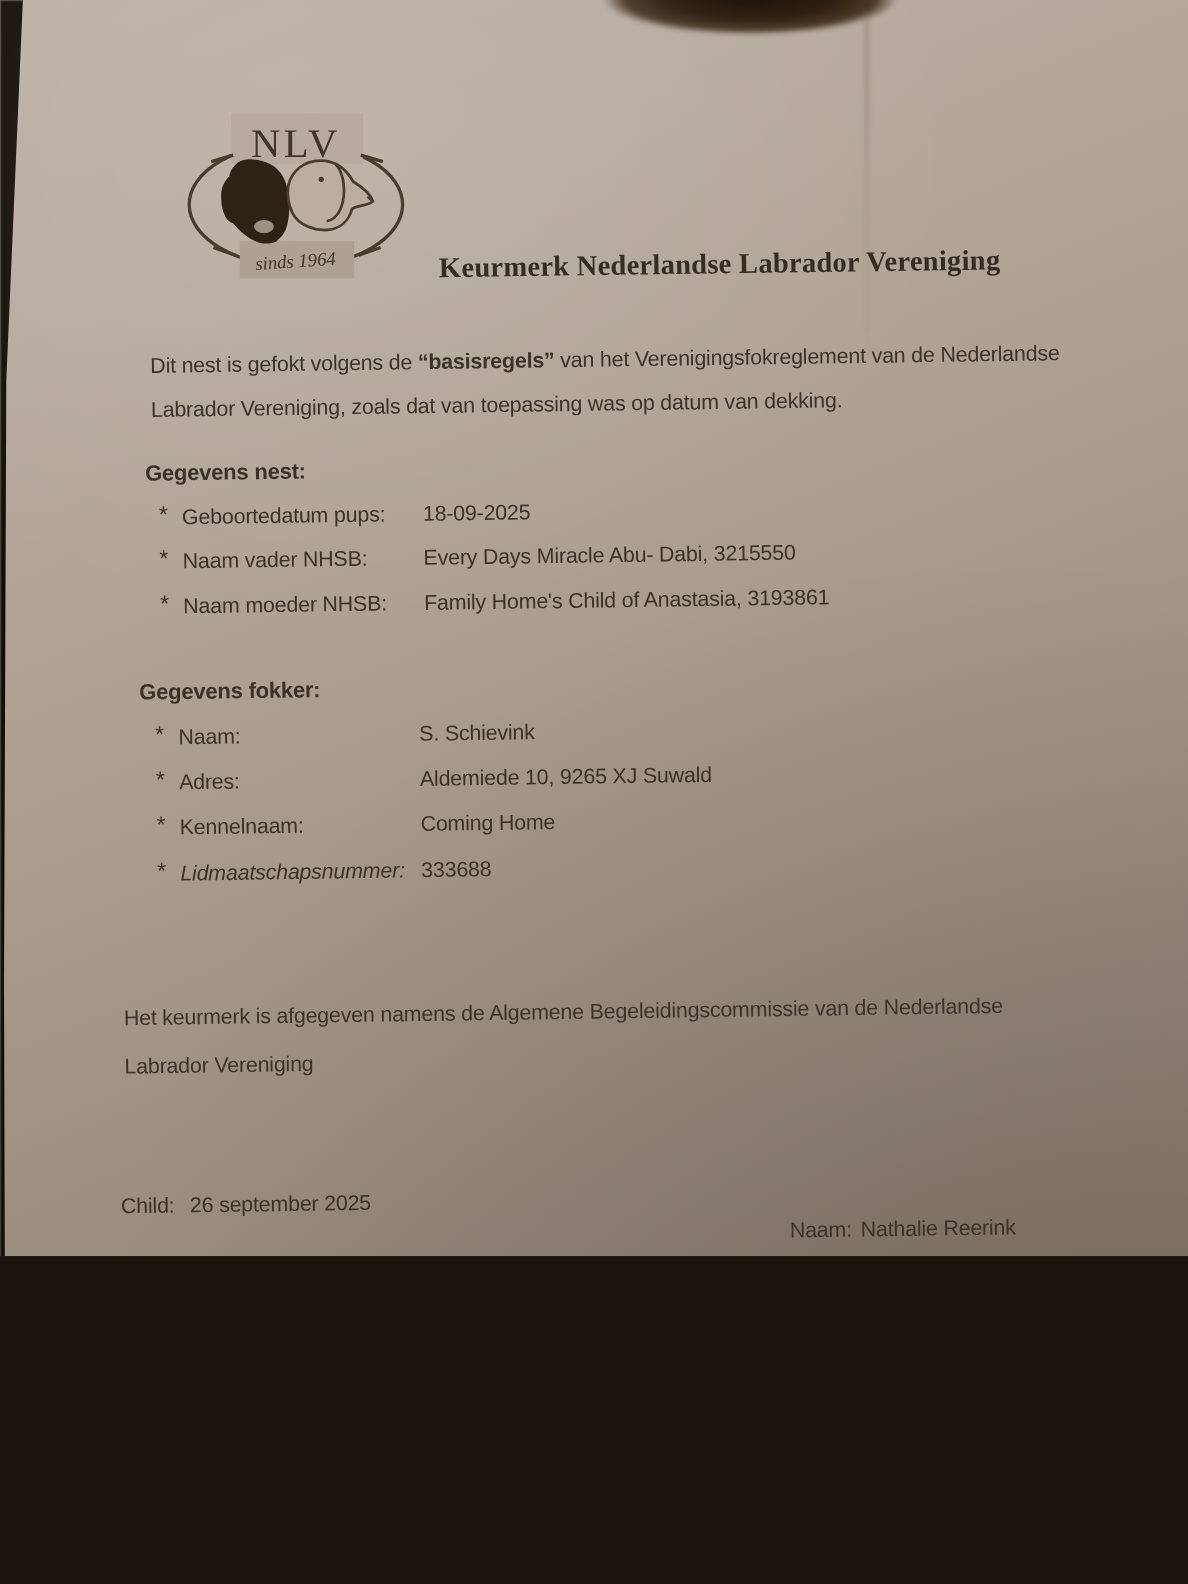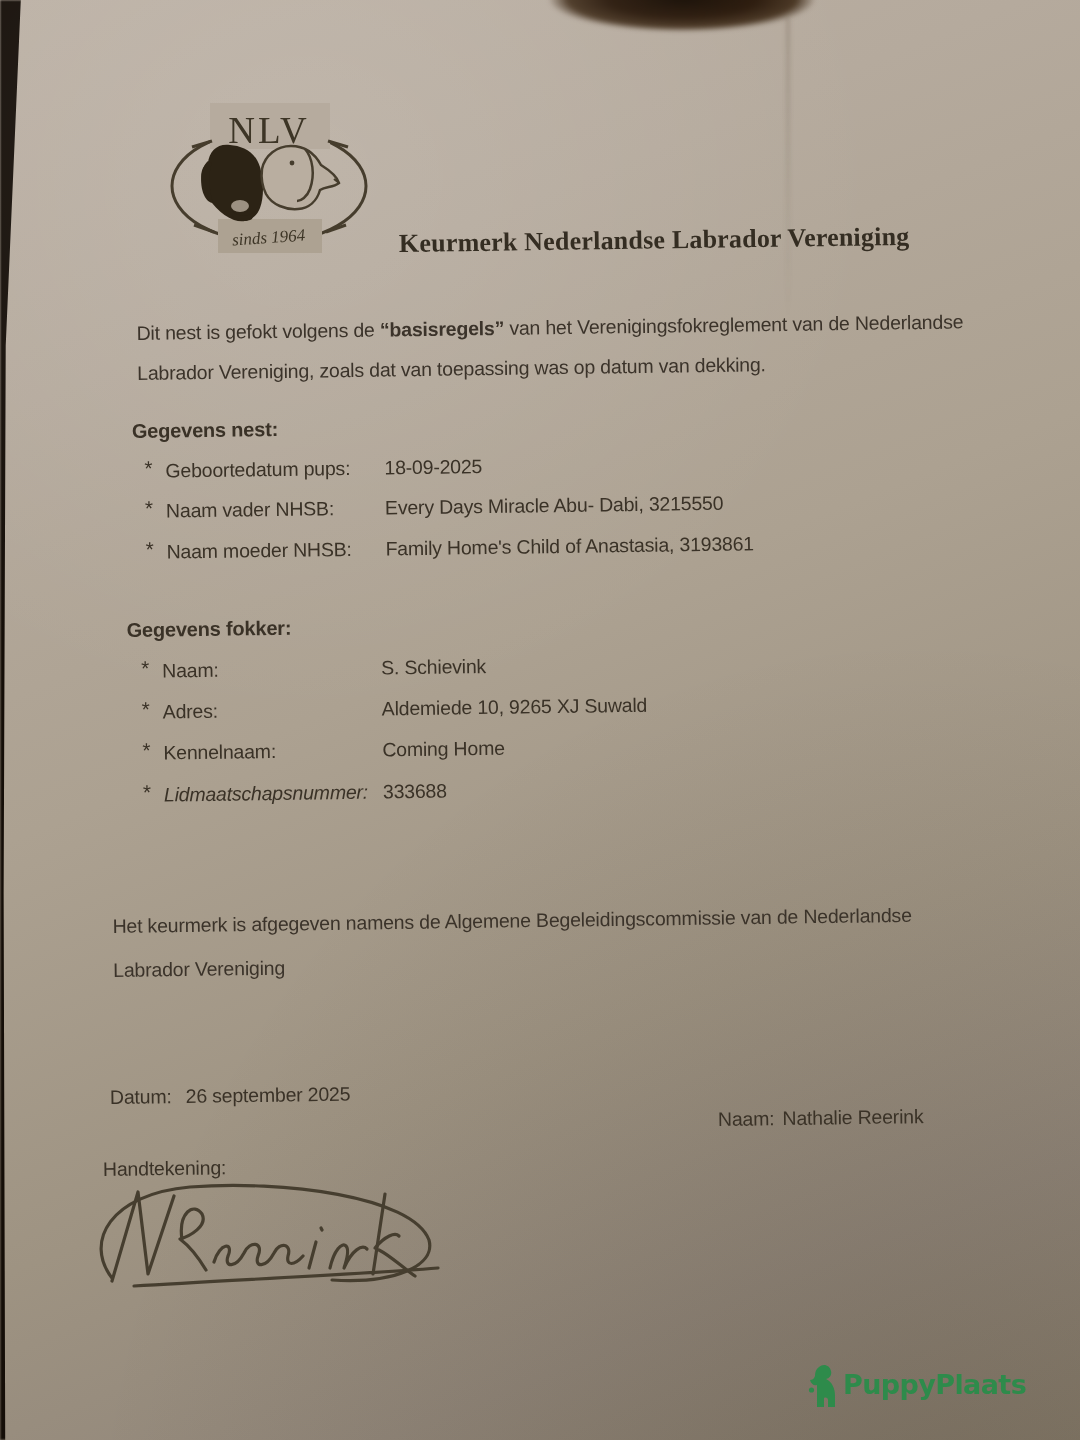--- a/index.html
+++ b/index.html
@@ -1,17 +1,17 @@
 <!DOCTYPE html>
 <html><head>
 <meta charset="utf-8">
 <style>
   html,body{margin:0;padding:0;background:#1b130c;}
   #canvas{
-    position:relative;width:1080px;height:1440px;overflow:hidden;
+    position:relative;width:1080px;height:1142px;overflow:hidden;
     font-family:"Liberation Sans",sans-serif;color:#3a3227;
   }
   
   .paper{
     position:absolute;inset:0;
     background:linear-gradient(158deg,#bcb1a5 0%,#b5aa9d 22%,#aca191 45%,#9e9382 68%,#92877a 85%,#897e6d 100%);
   }
   .paper-sheen{
     position:absolute;inset:0;pointer-events:none;
     background:radial-gradient(120% 85% at 28% 12%, rgba(255,255,255,0.10) 0%, rgba(255,255,255,0) 45%),
@@ -159,21 +159,21 @@
       <span class="value">333688</span>
     </div>
   </div>
 
   <div id="note" class="abs para tilt">
     <div class="pline">Het keurmerk is afgegeven namens de Algemene Begeleidingscommissie van de Nederlandse</div>
     <div class="pline">Labrador Vereniging</div>
   </div>
 
   <div id="date-line" class="abs line-pair tilt">
-    <span>Datum:</span><span class="gap"></span><span>26 september 2025</span>
+    <span>Child:</span><span class="gap"></span><span>26 september 2025</span>
   </div>
   <div id="name-line" class="abs line-pair tilt">
     <span>Naam:</span><span class="lbl-gap"></span><span>Nathalie Reerink</span>
   </div>
 
   <div id="sig-label" class="abs tilt">Handtekening:</div>
   <svg id="signature" class="abs" width="366" height="122" viewBox="0 0 366 122" fill="none" stroke="#463e2f" stroke-width="3.2" stroke-linecap="round" stroke-linejoin="round">
     <path d="M30,100 C2,64 28,16 108,9 C200,2 330,18 347,62 C354,88 312,106 250,102"></path>
     <path d="M52,108 C150,102 282,96 356,90"></path>
     <path d="M30,103 L56,14 L66,96 L92,18"></path>

